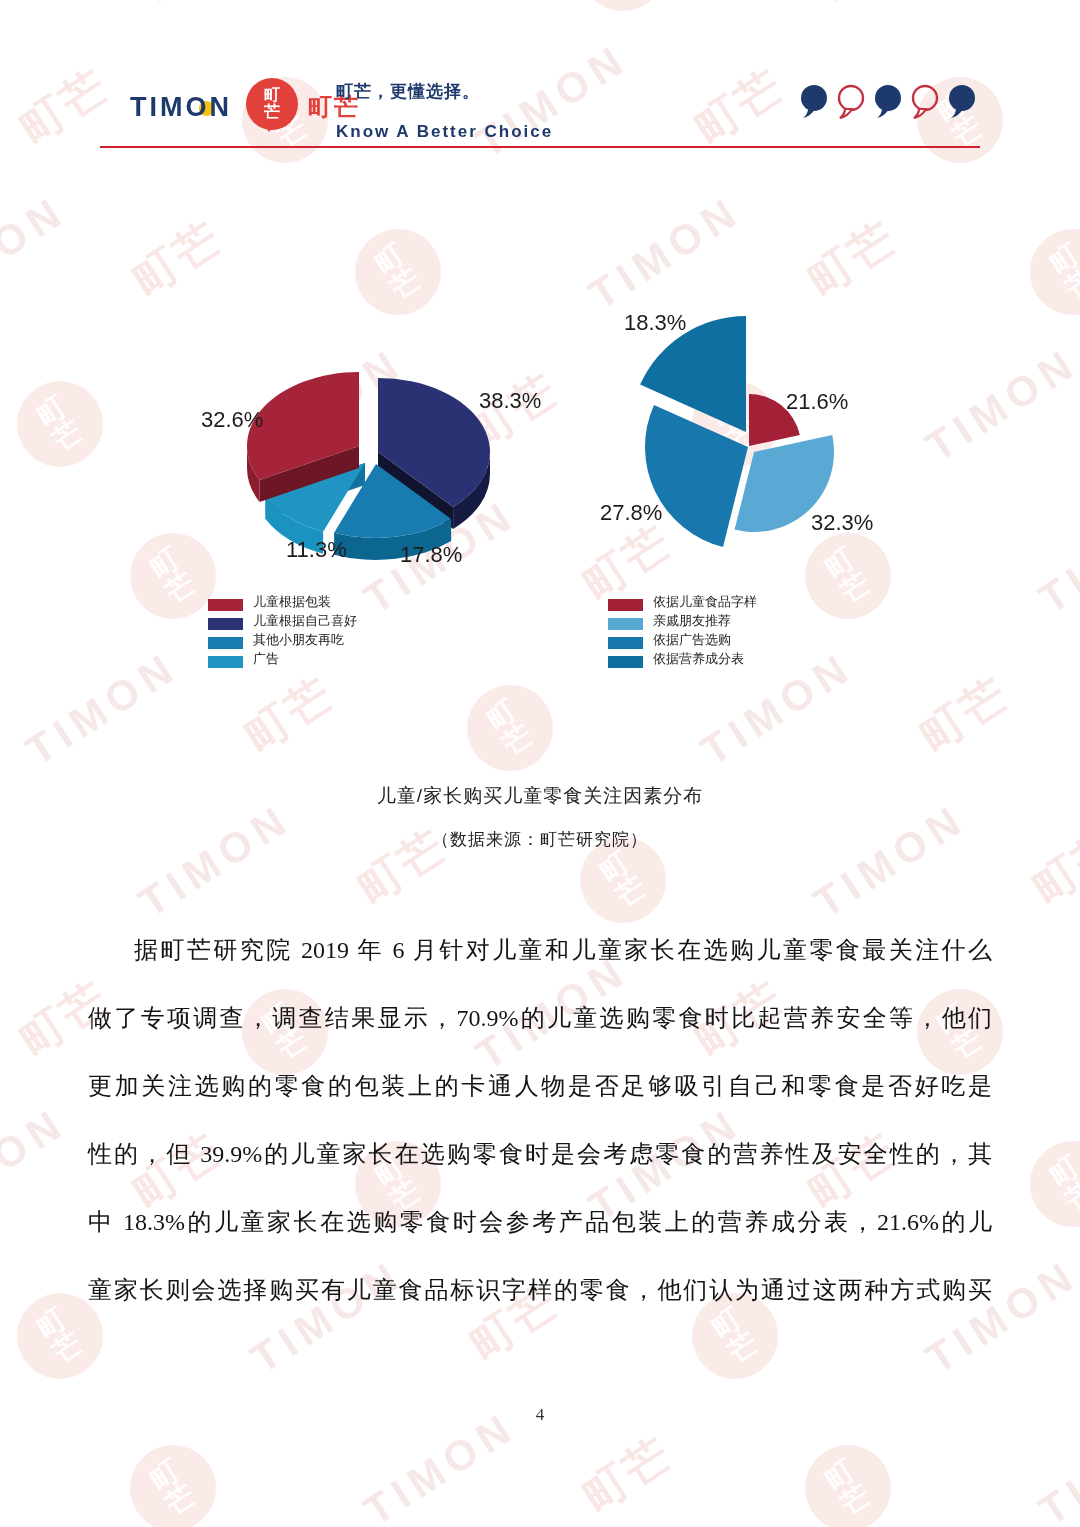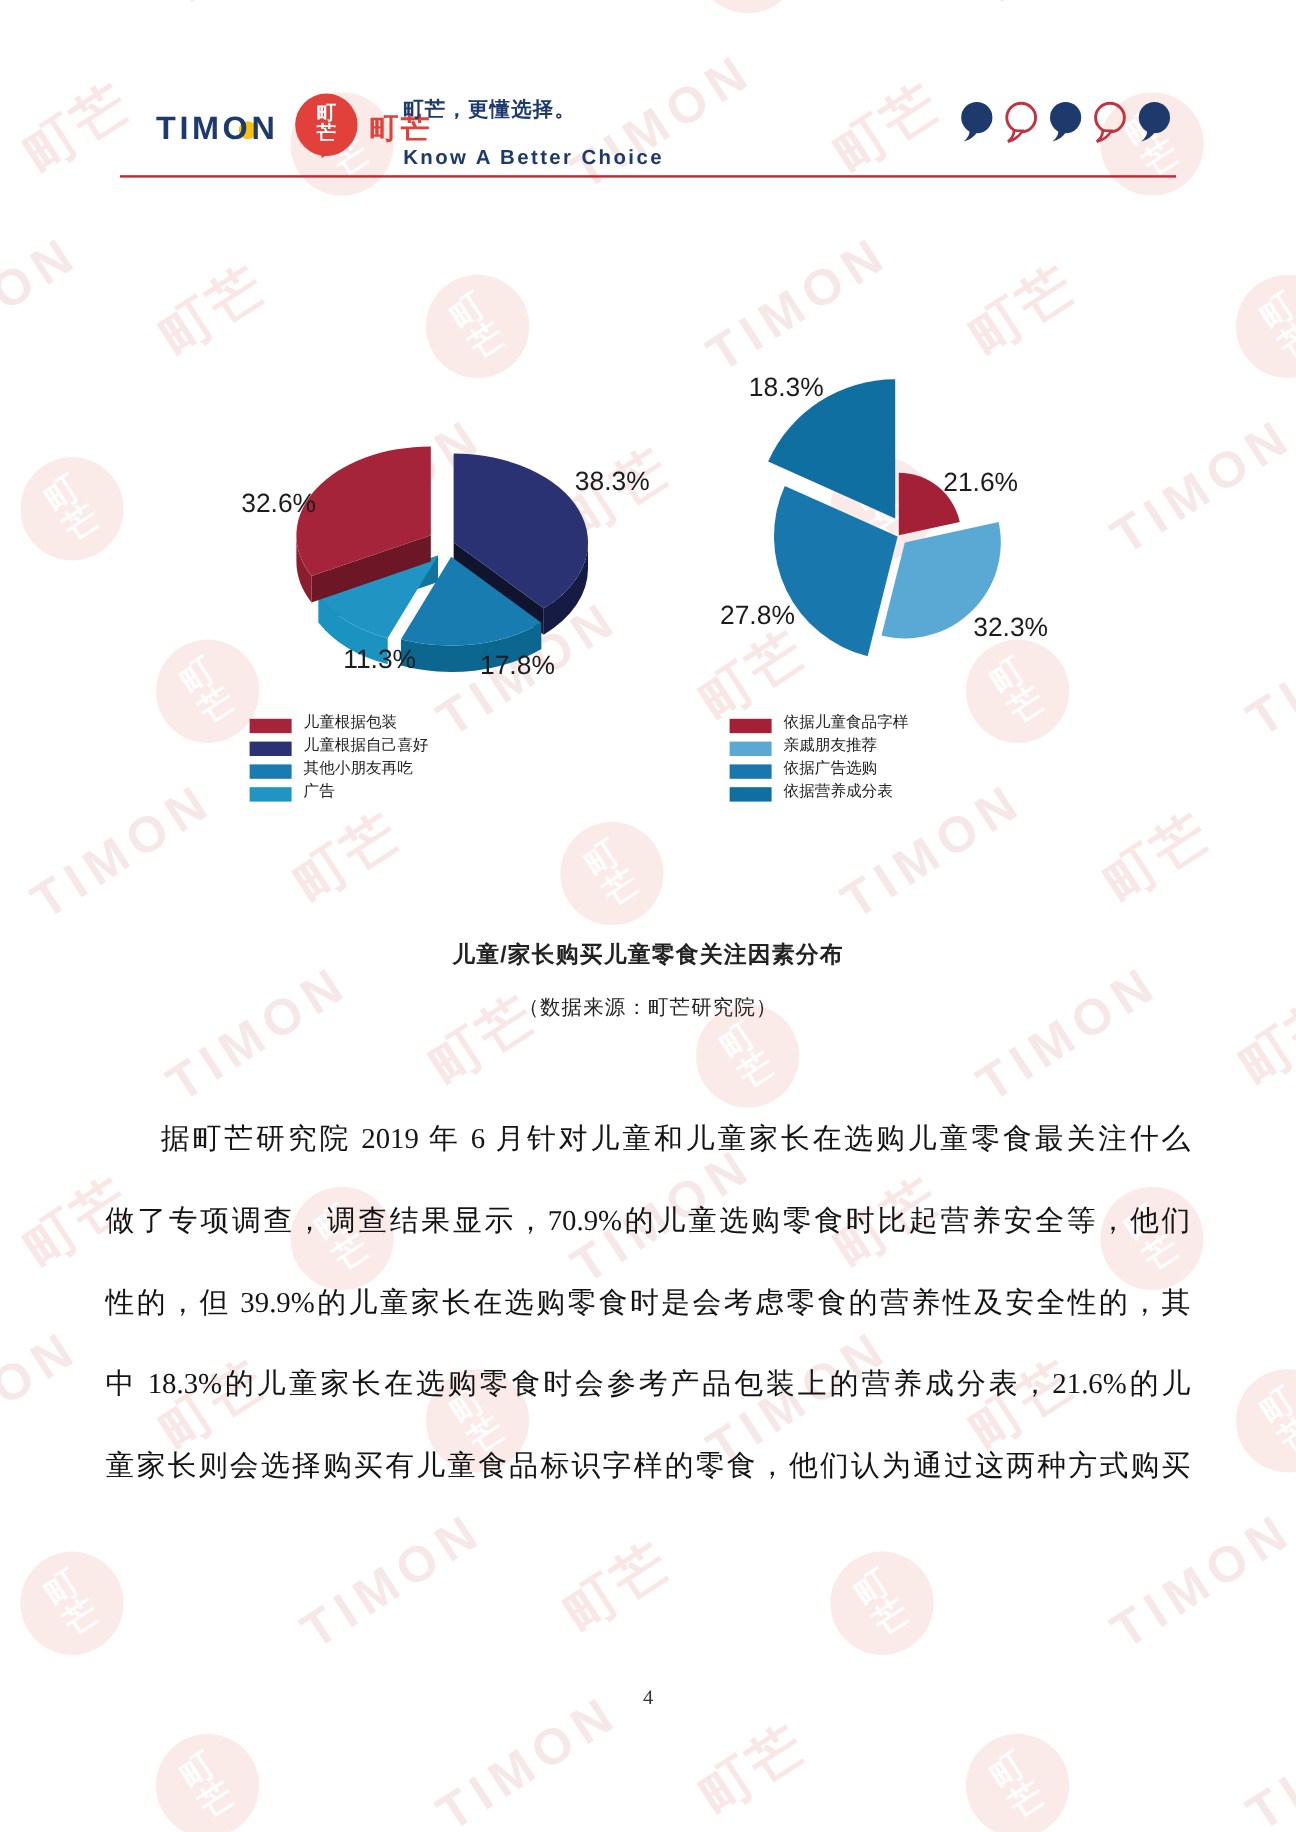--- a/index.html
+++ b/index.html
@@ -49,21 +49,21 @@
   .pie-label{
     position:absolute;font-size:22px;color:#1c1c1c;
     font-family:"Liberation Sans","DejaVu Sans",sans-serif;white-space:nowrap;
   }
   .legend{position:absolute;}
   .legend-row{display:flex;align-items:flex-end;height:19px;}
   .legend-swatch{width:35px;height:12px;margin-right:10px;flex:0 0 auto;}
   .legend-label{font-size:13px;color:#222;font-family:"Liberation Serif","DejaVu Serif",serif;white-space:nowrap;}
   
   .caption{position:absolute;left:0;width:1080px;text-align:center;color:#222;}
-  #caption-title{top:783px;font-size:19px;font-weight:700;letter-spacing:1px;}
+  #caption-title{top:783px;font-size:19px;font-weight:400;letter-spacing:1px;}
   #caption-source{top:828px;font-size:17px;letter-spacing:1px;}
   
   #body-text{
     position:absolute;left:88px;top:916px;width:904px;
     font-family:"Liberation Serif","DejaVu Serif",serif;
     font-size:24px;color:#141414;
   }
   .body-line{
     height:68px;line-height:68px;
     text-align:justify;text-align-last:justify;
@@ -305,18 +305,19 @@
     <span class="legend-label">依据营养成分表</span>
   </div>
 </div>
 
 <div class="caption" id="caption-title">儿童/家长购买儿童零食关注因素分布</div>
 <div class="caption" id="caption-source">（数据来源：町芒研究院）</div>
 
 <div id="body-text">
   <div class="body-line indent">据町芒研究院 2019 年 6 月针对儿童和儿童家长在选购儿童零食最关注什么</div>
   <div class="body-line">做了专项调查，调查结果显示，70.9%的儿童选购零食时比起营养安全等，他们</div>
+  <div class="body-line">更加关注选购的零食的包装上的卡通人物是否足够吸引自己和零食是否好吃是</div>
   <div class="body-line">性的，但 39.9%的儿童家长在选购零食时是会考虑零食的营养性及安全性的，其</div>
   <div class="body-line">中 18.3%的儿童家长在选购零食时会参考产品包装上的营养成分表，21.6%的儿</div>
   <div class="body-line">童家长则会选择购买有儿童食品标识字样的零食，他们认为通过这两种方式购买</div>
 </div>
 
 <div id="page-number">4</div>
 
 </body></html>

